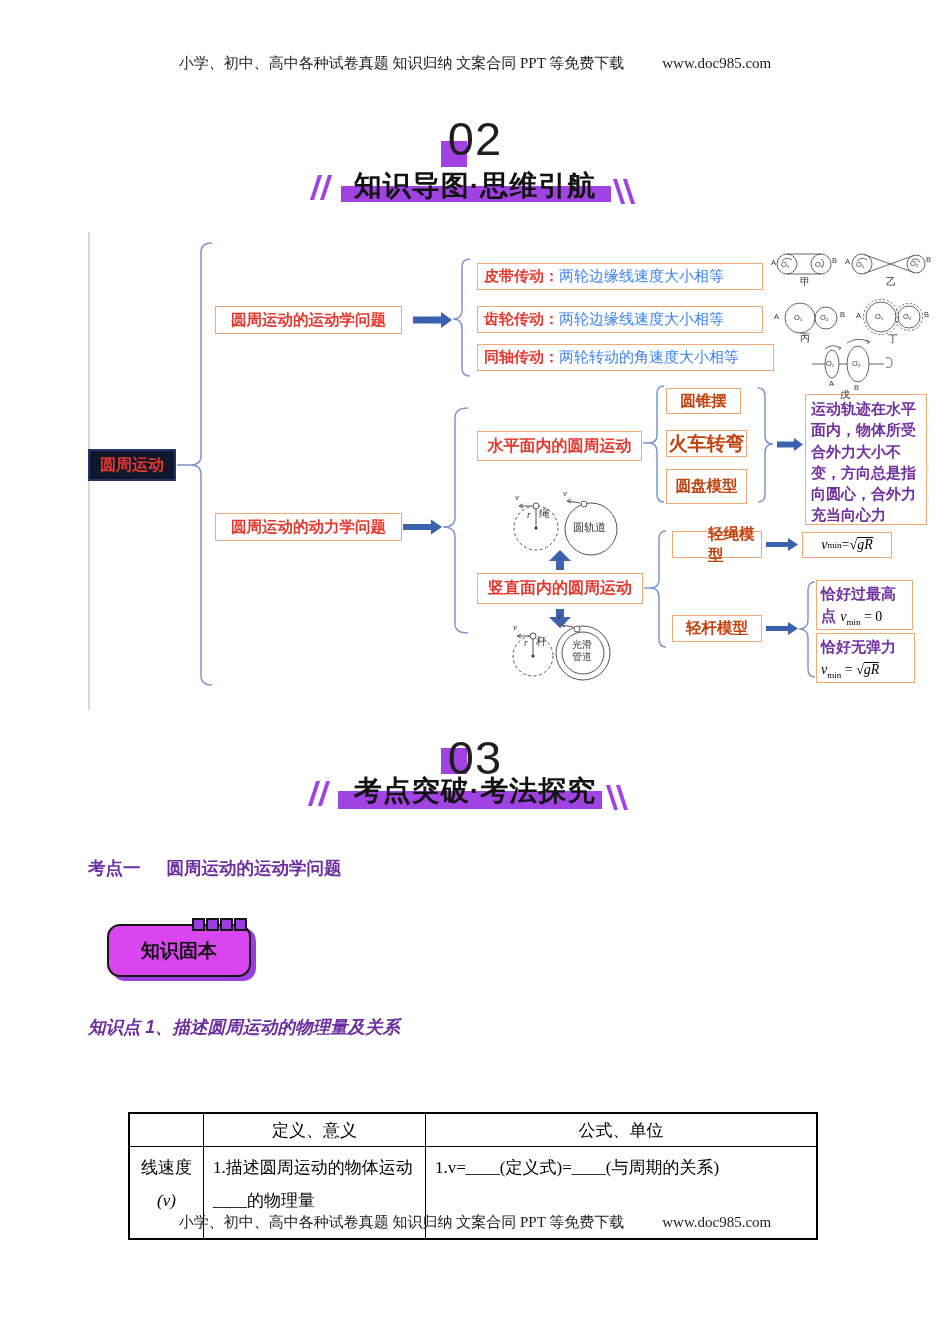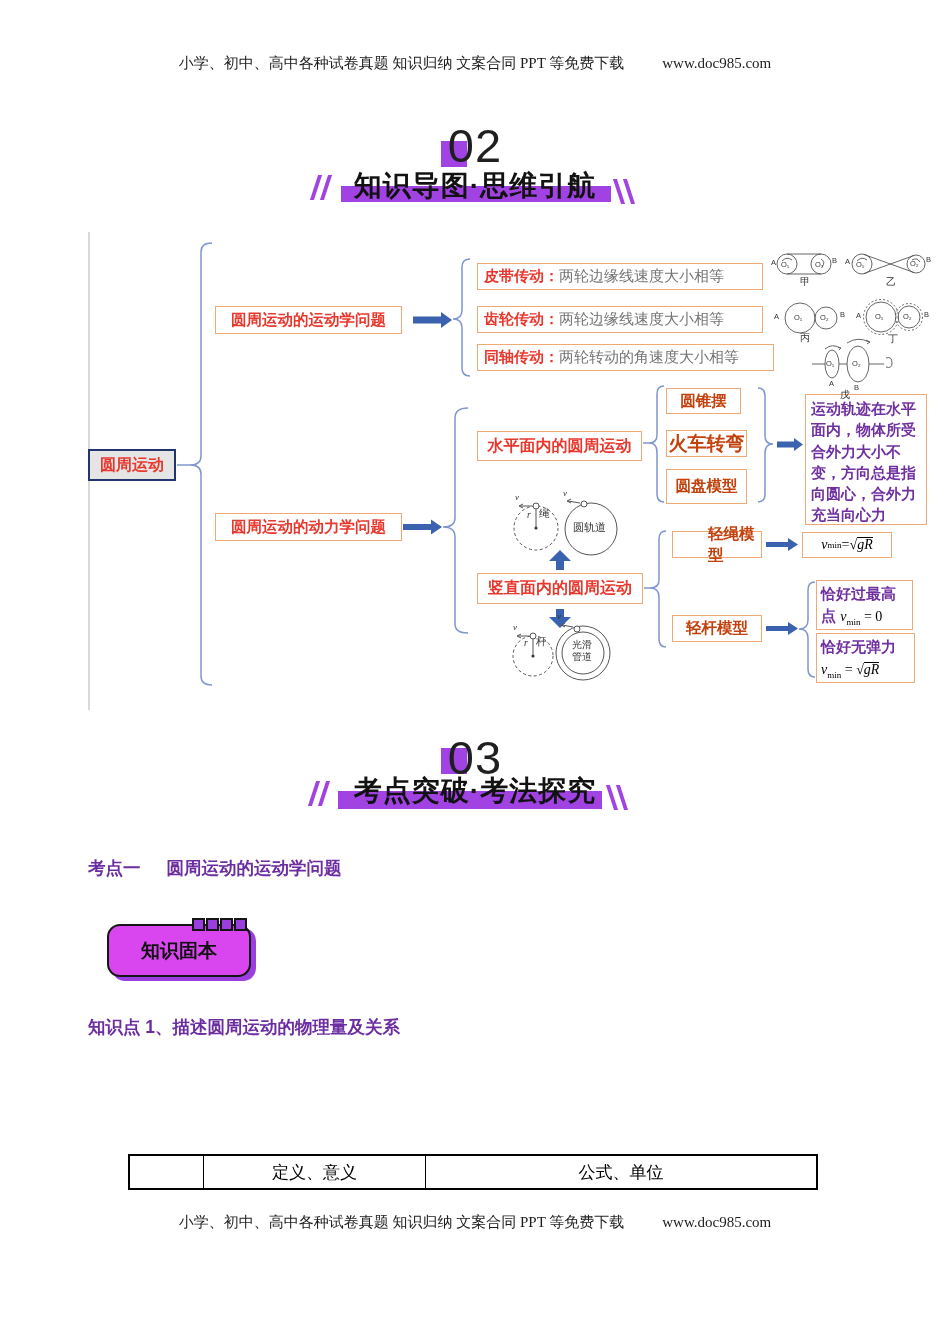--- a/index.html
+++ b/index.html
@@ -18,53 +18,53 @@
   .secsquare{width:26px;height:26px;background:#a142e3;z-index:1;}
   .sectitle{left:0;width:950px;text-align:center;font-size:28px;font-weight:800;color:#121212;z-index:3;letter-spacing:1px;}
   .secbar{background:#a142e3;z-index:2;}
   .slash{width:4px;height:25px;background:#a142e3;}
   .sl{transform:skewX(-18deg);}
   .sr{transform:skewX(18deg);}
   
   .obox{border:1.4px solid #f0a874;background:#fff;display:flex;align-items:center;justify-content:center;box-sizing:border-box;}
   .red{color:#e8382e;font-weight:700;}
   .purple{color:#c2410c;font-weight:700;}
-  .rootbox{border:2.6px solid #22356e;background:#e5e5e5;display:flex;align-items:center;justify-content:center;box-sizing:border-box;}
+  .rootbox{border:2.6px solid #22356e;background:#0f172a;display:flex;align-items:center;justify-content:center;box-sizing:border-box;}
   .beltbox{justify-content:flex-start;padding:0 6px;white-space:nowrap;font-size:15px;}
   .beltbox .term{color:#e8382e;font-weight:700;}
-  .beltbox .desc{color:#737373;font-weight:400;}
+  .beltbox .desc{color:#3b82f6;font-weight:400;}
   .notebox{align-items:flex-start;justify-content:flex-start;padding:3px 5px;font-size:15px;line-height:1.42;color:#7030a0;font-weight:600;}
   .math{font-family:"Liberation Serif","DejaVu Serif",serif;color:#000;font-weight:400;font-size:14px;white-space:nowrap;}
   .math i{font-style:italic;}
   .math sub{font-size:9px;}
   .ovl{border-top:1px solid #000;display:inline-block;line-height:1.05;}
   .casebox{display:block;padding:2px 4px;font-size:15px;line-height:1.45;color:#7030a0;font-weight:700;box-sizing:border-box;}
   .maplabel{color:#333;line-height:1;}
   
   .badge{border:2.2px solid #151515;border-radius:13px;background:#d946ef;box-shadow:5px 4px 0 0 #9a3ee0;
          display:flex;align-items:center;justify-content:center;font-size:19px;font-weight:800;color:#111;z-index:2;}
   .tabsq{width:9px;height:9px;background:#9a3ee0;border:2px solid #151515;z-index:3;}
   
   table.ktable{border-collapse:collapse;font-family:"Liberation Serif","DejaVu Serif",serif;font-size:17px;color:#000;}
-  table.ktable,table.ktable td,table.ktable th{border:1px solid #000;margin-top:42px;}
+  table.ktable,table.ktable td,table.ktable th{border:1px solid #000;}
   table.ktable{border:2px solid #000;}
   table.ktable th{font-weight:400;height:30px;text-align:center;}
   table.ktable td{vertical-align:top;padding:4px 9px;line-height:33px;}
   td.cname{text-align:center;line-height:30px;padding-top:6px;}
   .headpurple{color:#6b2da0;font-weight:700;font-size:17.5px;}
 </style>
 </head>
 <body>
 
 <div class="abs pageline serif" style="top:54px;">
   <span>小学、初中、高中各种试卷真题 知识归纳 文案合同 PPT 等免费下载</span><span class="gap"></span><span>www.doc985.com</span>
 </div>
 
 <div class="abs secsquare" style="left:441px;top:141px;"></div>
-<div class="abs secnum" style="top:118px;">02</div>
+<div class="abs secnum" style="top:111px;">02</div>
 <div class="abs secbar" style="left:341px;top:186px;width:270px;height:16px;"></div>
 <div class="abs sectitle" style="top:167px;">知识导图·思维引航</div>
 <div class="abs slash sl" style="left:314px;top:175px;"></div>
 <div class="abs slash sl" style="left:324px;top:175px;"></div>
 <div class="abs slash sr" style="left:617px;top:179px;"></div>
 <div class="abs slash sr" style="left:627px;top:179px;"></div>
 
 <div class="abs" style="left:88px;top:232px;width:2px;height:478px;background:#d8d8e0;"></div>
 
 <svg class="abs" style="left:0;top:0;" width="950" height="1344" viewBox="0 0 950 1344">
@@ -259,27 +259,35 @@
 </div>
 
 <div class="abs badge" style="left:107px;top:924px;width:140px;height:49px;">
   <span>知识固本</span>
 </div>
 <div class="abs tabsq" style="left:192px;top:918px;"></div>
 <div class="abs tabsq" style="left:206px;top:918px;"></div>
 <div class="abs tabsq" style="left:220px;top:918px;"></div>
 <div class="abs tabsq" style="left:234px;top:918px;"></div>
 
-<div class="abs headpurple" style="left:88px;top:1015px;">知识点 1、描述圆周运动的物理量及关系</div>
+<div class="abs headpurple" style="left:88px;top:1015px;font-style:italic;">知识点 1、描述圆周运动的物理量及关系</div>
 
 <table class="ktable abs" style="left:128px;top:1112px;">
   <tbody>
       <tr>
     <th style="width:71px;"></th>
     <th style="width:219px;">定义、意义</th>
     <th style="width:388px;">公式、单位</th>
   </tr>
+  <tr style="height:92px;">
+    <td class="cname">
+      <div>线速度</div>
+      <div style="font-style:italic;">(v)</div>
+    </td>
+    <td>1.描述圆周运动的物体运动____的物理量</td>
+    <td>1.v=____(定义式)=____(与周期的关系)</td>
+  </tr>
 </tbody>
   </table>
 
 <div class="abs pageline serif" style="top:1213px;">
   <span>小学、初中、高中各种试卷真题 知识归纳 文案合同 PPT 等免费下载</span><span class="gap"></span><span>www.doc985.com</span>
 </div>
 
 </body></html>

